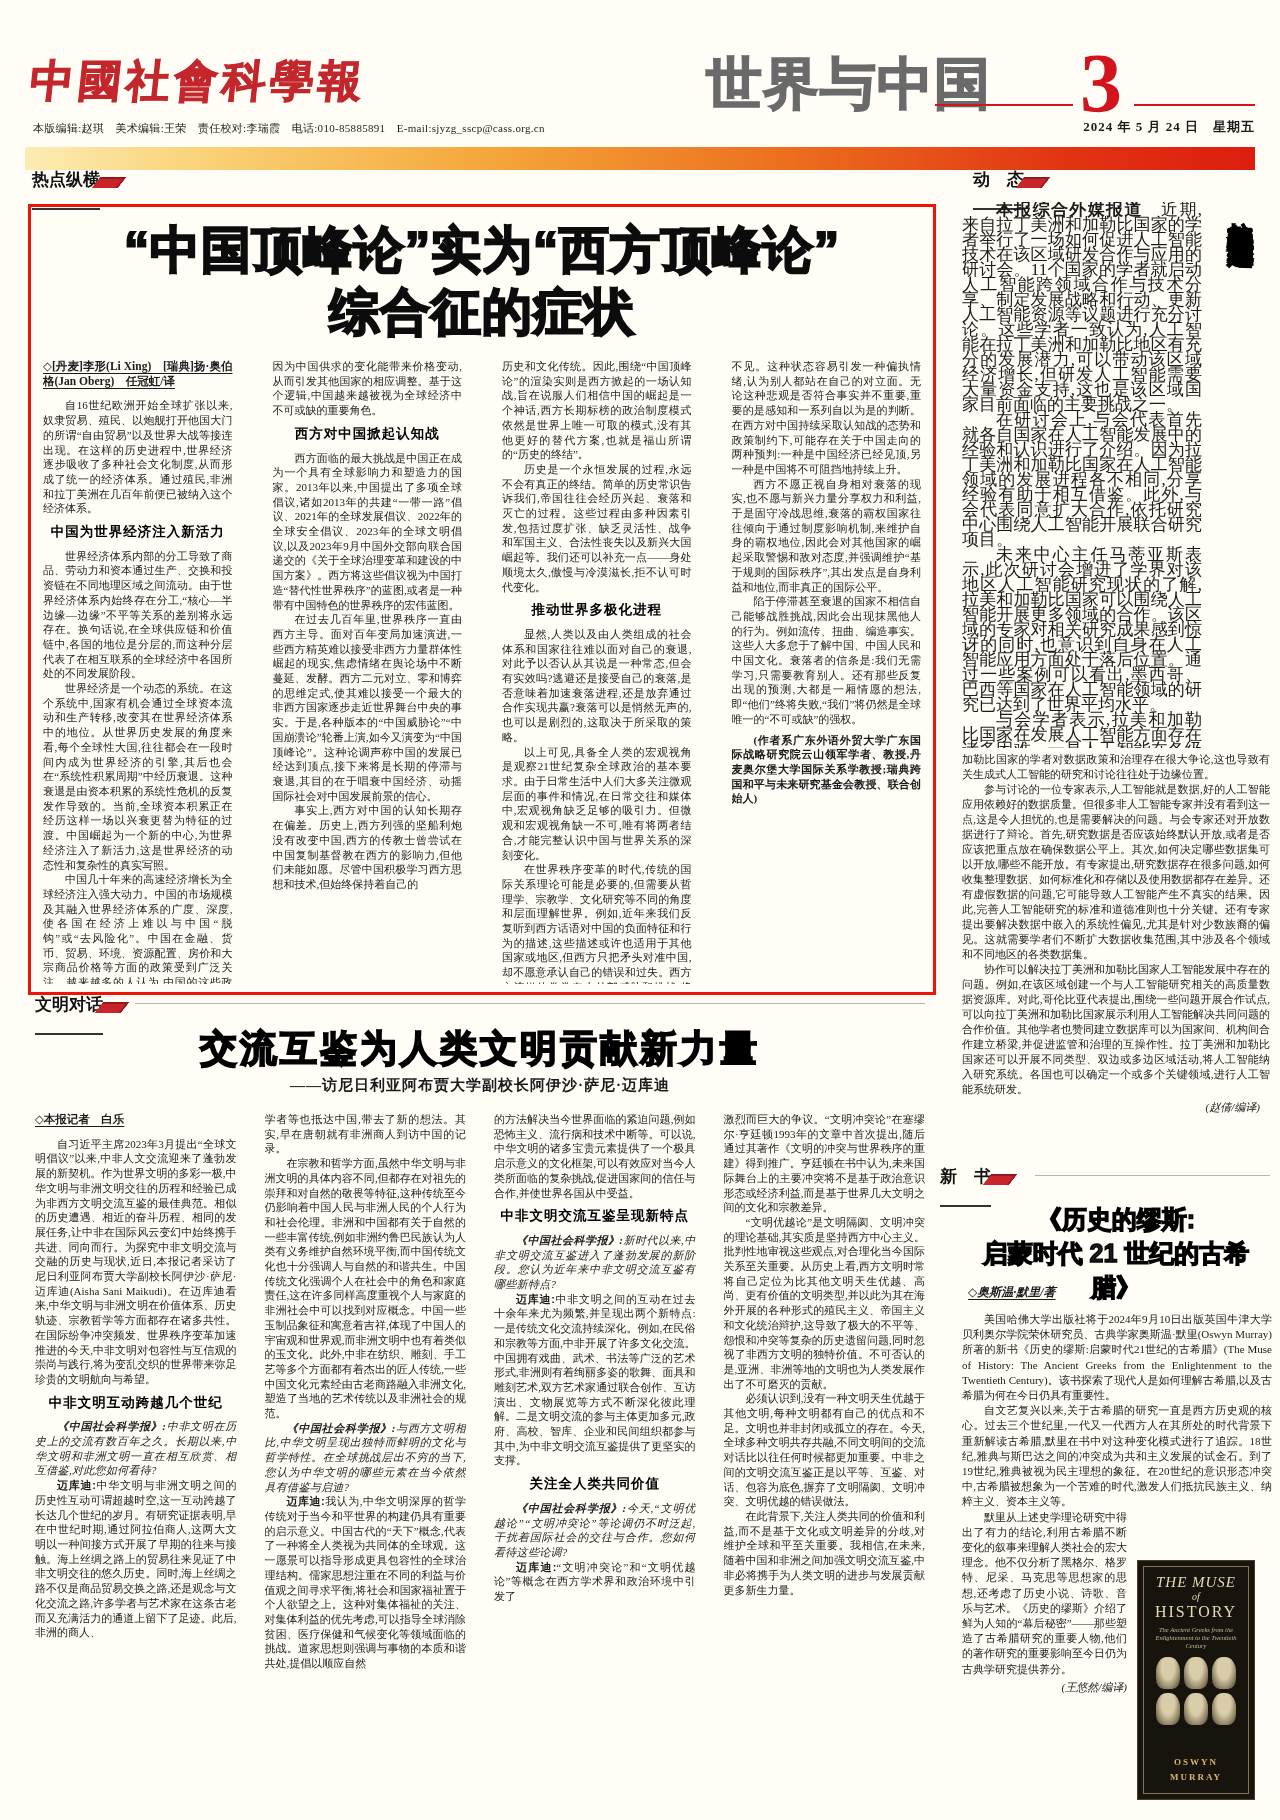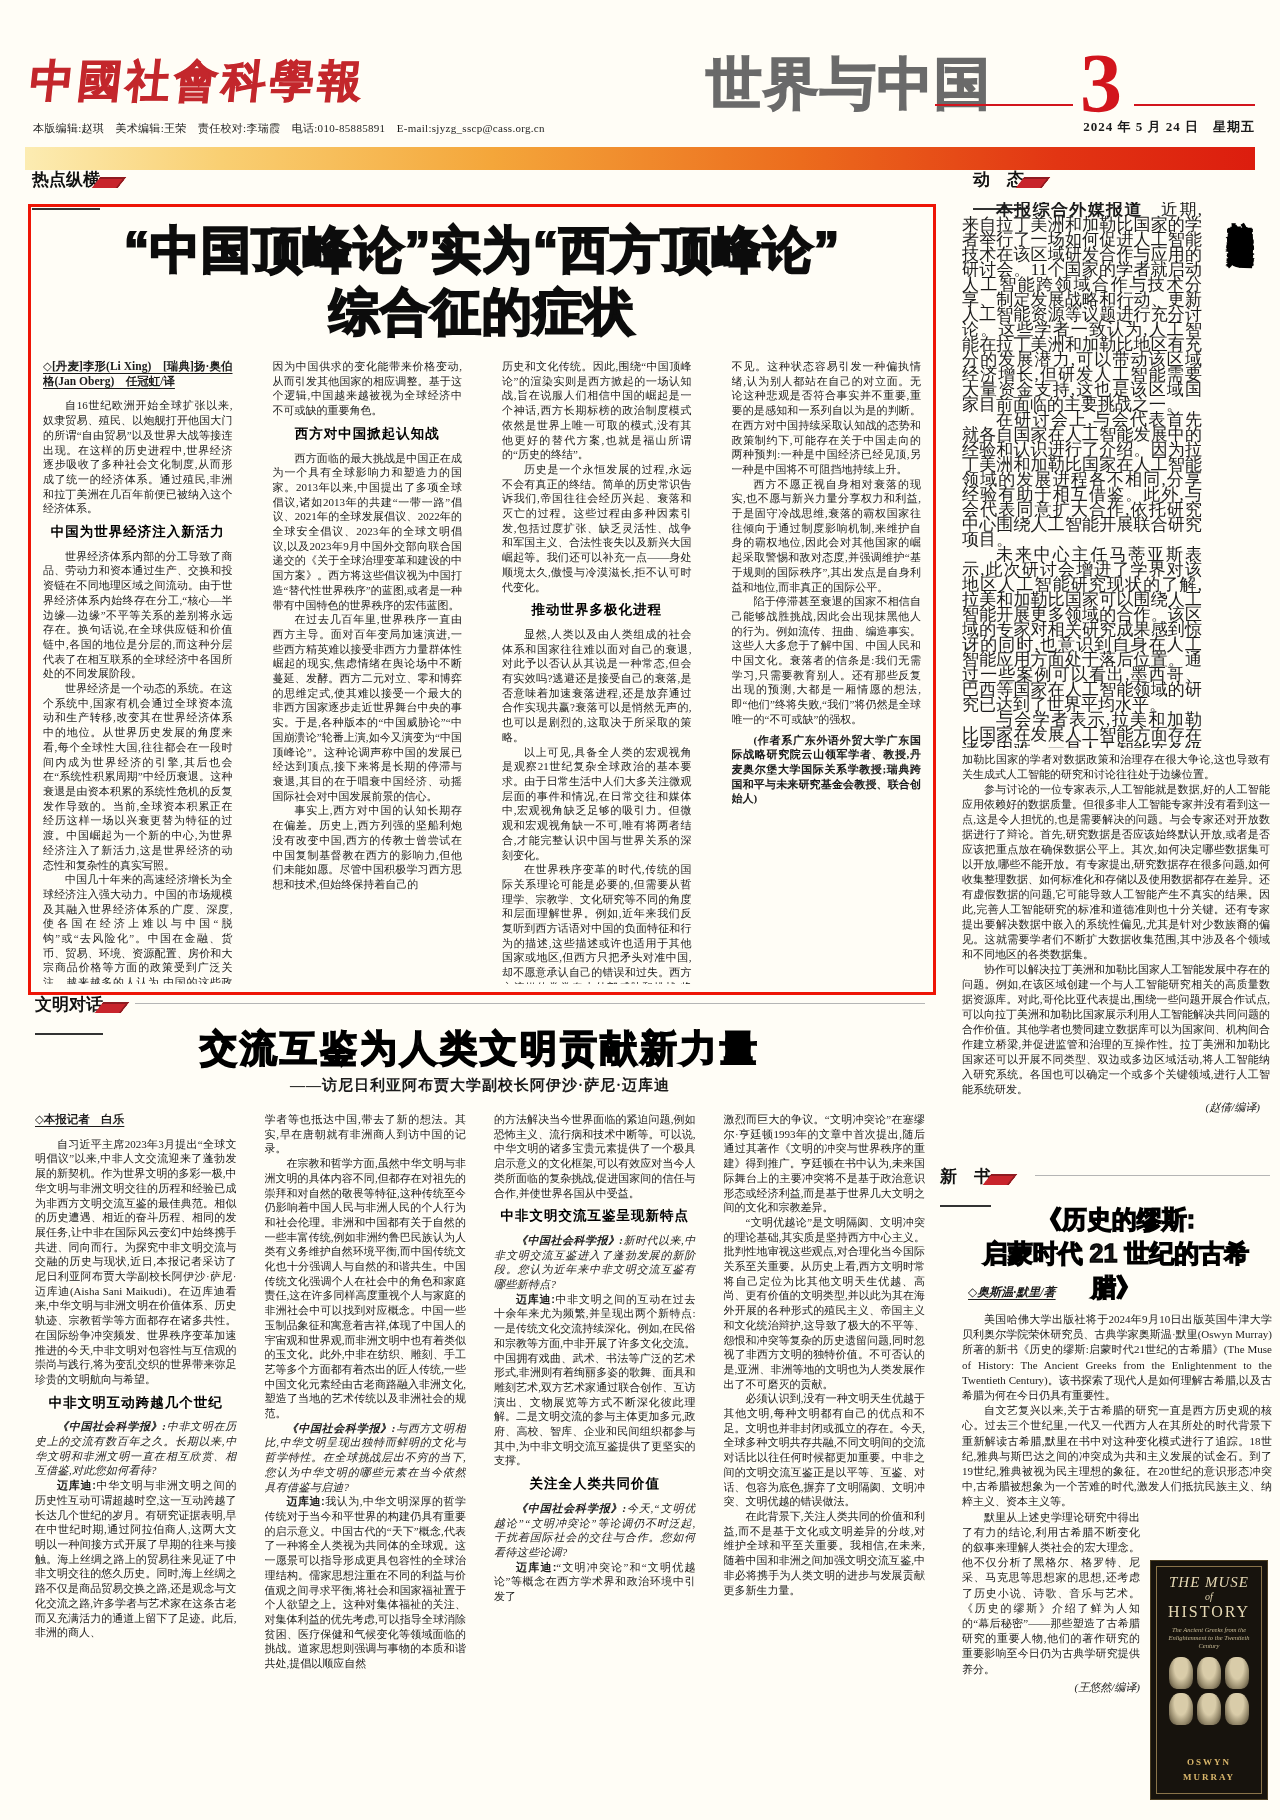--- a/index.html
+++ b/index.html
@@ -54,21 +54,21 @@
   .dt-bottom{position:absolute;left:962px;top:752px;width:308px;height:400px;
         font-size:11px;line-height:15px;text-align:justify;overflow:hidden}
   
   .book-title{position:absolute;left:960px;top:1202px;width:312px;text-align:center;
         font-family:"Liberation Sans","DejaVu Sans",sans-serif;font-weight:900;
         font-size:25px;line-height:34px;-webkit-text-stroke:1.3px #000}
   .book-author{position:absolute;left:968px;top:1284px;font-size:12px;font-weight:bold;font-style:italic;
         text-decoration:underline;text-underline-offset:3px}
   .book-body{position:absolute;left:962px;top:1312px;width:310px;height:498px;
         font-size:11px;line-height:15.2px;text-align:justify;overflow:hidden}
-  .book-cover{float:right;width:118px;height:240px;margin:50px 4px 2px 10px;background:#17130d;
+  .book-cover{float:right;width:118px;height:240px;margin:50px 17px 2px 10px;background:#17130d;
         padding:5px;border:1px solid #4a3d22}
   .cover-inner{border:1px solid #8a744a;height:100%;padding:7px 4px;text-align:center;
         color:#e7dab6;display:flex;flex-direction:column;align-items:center}
   .cover-t1{font-size:15px;letter-spacing:1px;font-style:italic;line-height:17px}
   .cover-t2{font-size:10px;font-style:italic;line-height:12px}
   .cover-t3{font-size:16px;letter-spacing:2px;line-height:18px}
   .cover-sub{font-size:6.5px;font-style:italic;color:#cabd97;margin-top:5px;line-height:8px}
   .cover-busts{display:flex;justify-content:center;gap:4px;margin-top:7px;flex-wrap:wrap;width:100%}
   .bust-icon{width:24px;height:32px;border-radius:45% 45% 32% 32%;
         background:radial-gradient(ellipse at 50% 32%,#d9cca9 0 38%,#968a6c 68%,#3c3424 100%)}

